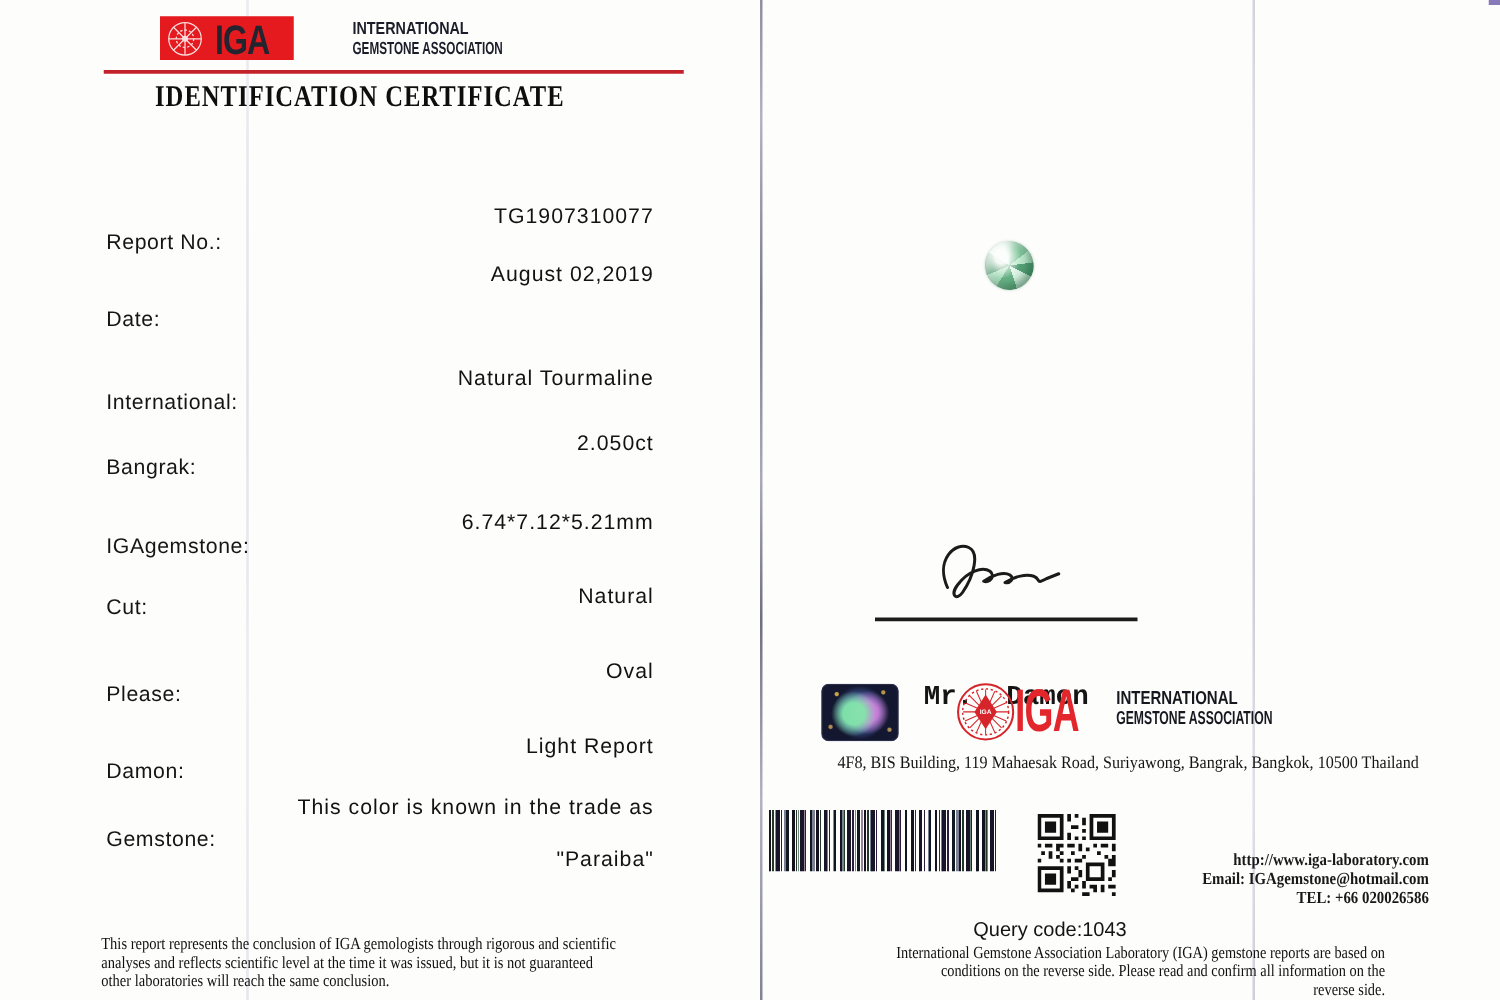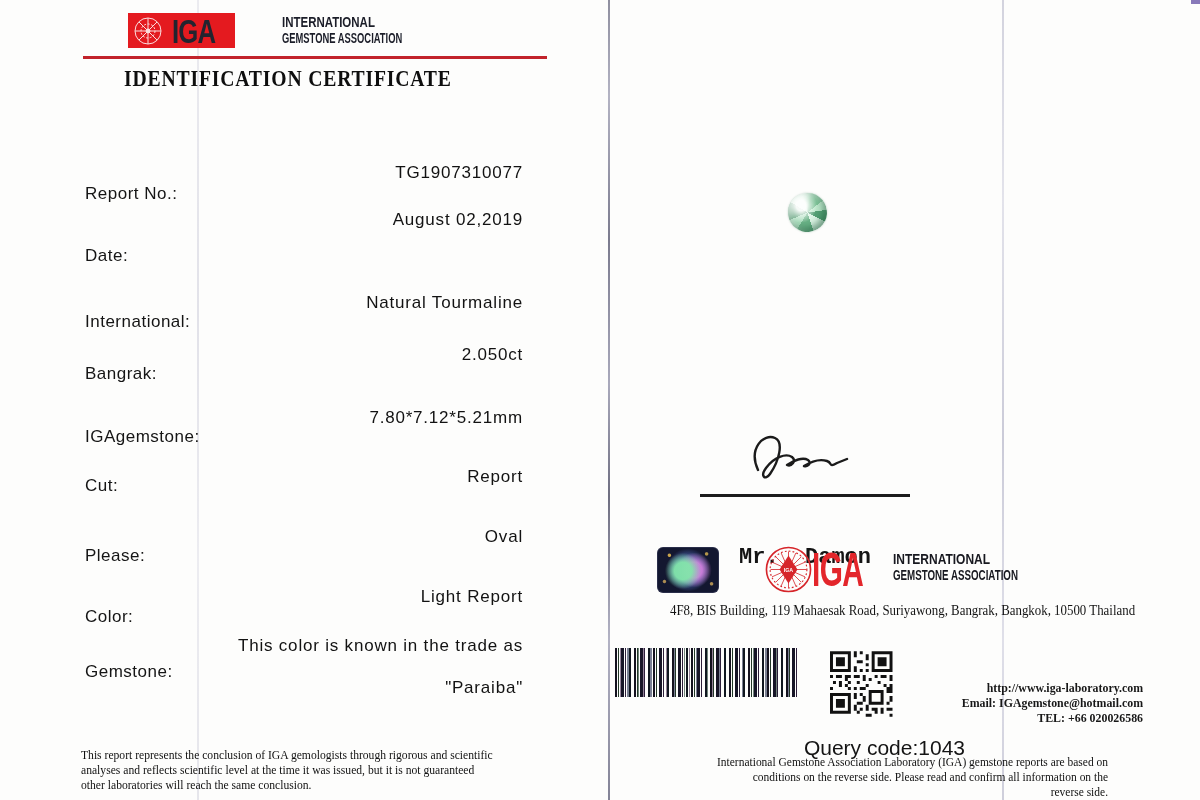--- a/index.html
+++ b/index.html
@@ -74,21 +74,21 @@
   #barcode{left:615px;top:648px;width:182px;height:49px;
     background:
       repeating-linear-gradient(90deg,#14121f 0 2px,transparent 2px 3px,#223827 3px 4px,transparent 4px 6px,
         #171527 6px 9px,transparent 9px 10px,#2c1e3a 10px 11px,transparent 11px 14px,#101720 14px 16px,transparent 16px 19px),
       repeating-linear-gradient(90deg,rgba(22,55,38,.6) 0 1px,transparent 1px 5px,rgba(62,30,72,.55) 5px 6px,
         transparent 6px 12px,rgba(16,26,62,.55) 12px 14px,transparent 14px 23px);}
   #qr-code{left:830px;top:651px;}
   #contact{right:57px;top:681px;text-align:right;font-family:"Liberation Serif",serif;font-weight:bold;
            font-size:13.5px;line-height:14.8px;color:#181818;white-space:nowrap;
            transform:scaleX(.88);transform-origin:right top;}
-  #query-code{left:765px;top:736px;width:200px;text-align:right;font-size:21px;color:#141414;}
+  #query-code{left:740px;top:736px;width:200px;text-align:center;font-size:16px;color:#141414;}
   #notice{right:92px;top:754px;width:470px;text-align:right;font-family:"Liberation Serif",serif;
           font-size:13.5px;line-height:15px;color:#101010;transform:scaleX(.85);transform-origin:right top;}
 </style>
 </head>
 <body>
 
 <div class="scan-line" id="fold-left"></div>
 <div class="scan-line" id="divider-main"></div>
 <div class="scan-line" id="divider-right"></div>
 <div class="abs" id="corner-speck"></div>
@@ -126,32 +126,32 @@
   <div>
     <span class="field-label" style="top:288px">International:</span>
     <span class="field-value" style="top:293px">Natural Tourmaline</span>
   </div>
   <div>
     <span class="field-label" style="top:340px">Bangrak:</span>
     <span class="field-value" style="top:345px">2.050ct</span>
   </div>
   <div>
     <span class="field-label" style="top:403px">IGAgemstone:</span>
-    <span class="field-value" style="top:408px">7.80*7.12*5.21mm</span>
+    <span class="field-value" style="top:408px">6.74*7.12*5.21mm</span>
   </div>
   <div>
     <span class="field-label" style="top:452px">Cut:</span>
-    <span class="field-value" style="top:467px">Report</span>
+    <span class="field-value" style="top:467px">Natural</span>
   </div>
   <div>
     <span class="field-label" style="top:522px">Please:</span>
     <span class="field-value" style="top:527px">Oval</span>
   </div>
   <div>
-    <span class="field-label" style="top:583px">Color:</span>
+    <span class="field-label" style="top:583px">Damon:</span>
     <span class="field-value" style="top:587px">Light Report</span>
   </div>
   <div>
     <span class="field-label" style="top:638px">Gemstone:</span>
     <span class="field-value" style="top:636px">This color is known in the trade as</span>
     <span class="field-value" style="top:678px">"Paraiba"</span>
   </div>
 
   <div class="abs" id="disclaimer">
     <div>This report represents the conclusion of IGA gemologists through rigorous and scientific</div>

